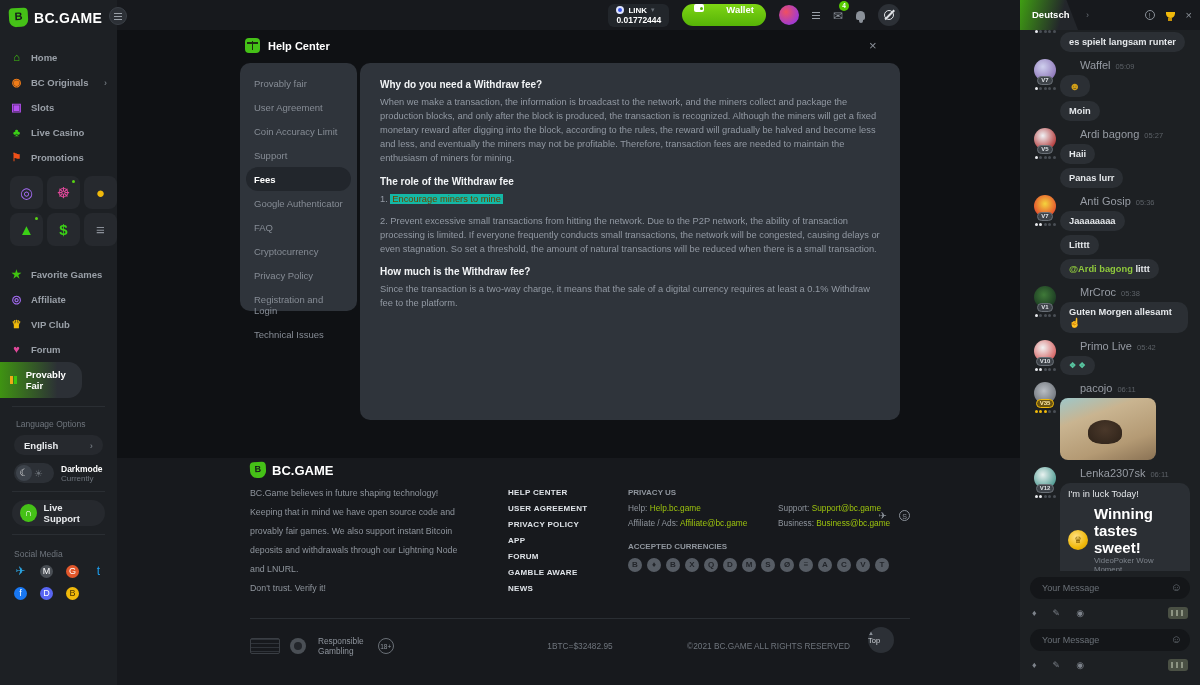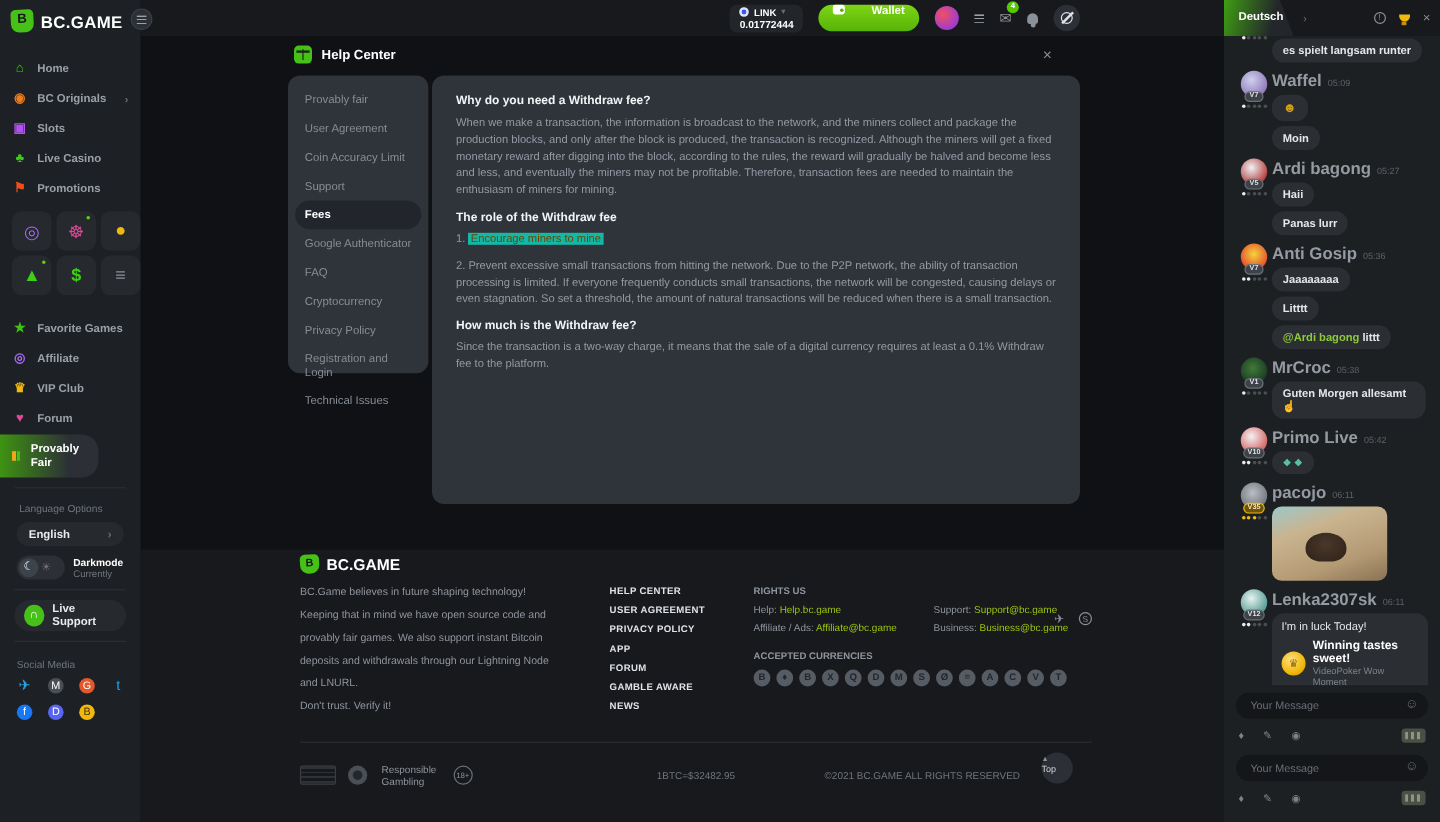--- a/index.html
+++ b/index.html
@@ -138,34 +138,34 @@
   .av5{background:radial-gradient(circle at 40% 35%,#f2f2f2,#c33); } 
   .av6{background:radial-gradient(circle at 45% 40%,#b9bec4,#5a5f66);} 
   .av7{background:radial-gradient(circle at 40% 35%,#e8f2f0,#1e7e74);}
   .vb { margin-top:-5px; background:#3d4248; border:1px solid #6a7077; color:#dfe2e6; font-size:6px; font-weight:bold; border-radius:5px; padding:0 3px; line-height:7px; z-index:1; }
   .vb.gold { background:#6b5410; border-color:#f0b90b; color:#ffe9a8; }
   .stars { display:flex; gap:1.5px; margin-top:2px; }
   .st { width:3px; height:3px; border-radius:50%; background:#4a4f55; }
   .st.on { background:#e8eaed; } .st.gold { background:#f0b90b; }
   .m-body { flex:1; min-width:0; }
   .m-head { display:flex; align-items:baseline; gap:5px; }
-  .m-user { color:#969ba3; font-size:14px; font-weight:bold; }
+  .m-user { color:#969ba3; font-size:11px; font-weight:normal;margin-left:20px; }
   .m-time { color:#5c6167; font-size:7.5px; }
   .bub { display:inline-block; background:#2b2f34; border-radius:10px; padding:5px 9px; color:#e4e7ea; font-size:9.3px; margin-top:4px; max-width:128px;font-weight:bold; }
   .bub .mention { color:#8fc93c; }
   .bub.emoji { color:#d4a017; font-size:11px; }
   .bub.small { color:#58c5a0; font-size:8px; }
   .img-bub { margin-top:4px; width:96px; height:62px; border-radius:8px; background:linear-gradient(160deg,#9ec7c9 0%,#c9b490 30%,#b49a74 70%,#8a7254 100%); position:relative; overflow:hidden; }
   .img-bub::after{ content:""; position:absolute; left:28px; top:22px; width:34px; height:24px; background:radial-gradient(ellipse at 50% 40%,#4a382a,#2c2118); border-radius:50% 50% 40% 40%; }
   .win-wrap { background:#2b2f34; border-radius:10px; padding:6px 8px; margin-top:4px; width:130px; }
   .win-intro { color:#e4e7ea; font-size:9.3px; margin-bottom:6px; }
   .win-card-head { display:flex; gap:6px; align-items:center; }
   .coin-big { width:20px; height:20px; border-radius:50%; background:radial-gradient(circle at 40% 35%,#ffe084,#f0b90b 60%,#c79207); flex:none; position:relative; }
   .coin-big::after{ content:"♛"; position:absolute; inset:0; text-align:center; line-height:20px; font-size:9px; color:#8a6505; }
-  .win-title { color:#fff; font-size:10px; font-weight:bold; }
+  .win-title { color:#fff; font-size:15px; font-weight:bold; }
   .win-sub { color:#7d838b; font-size:7.8px; }
   .betid-row { margin-top:6px; background:#23262b; border-radius:8px; display:flex; align-items:center; gap:4px; padding:4px 6px; cursor:pointer; }
   .betid-ic { color:#7d838b; font-size:8px; }
   .betid-txt { color:#c6cad0; font-size:7.6px; flex:1; white-space:nowrap; overflow:hidden; }
   .betid-chev { color:#7d838b; font-size:8px; }
   .pp-labels { display:flex; margin-top:6px; }
   .pp-label { color:#7d838b; font-size:7.6px; width:56px; display:flex; align-items:center; gap:3px; }
   .coin-sm { width:7px; height:7px; border-radius:50%; background:#f0b90b; display:inline-block; }
   .pp-boxes { display:flex; gap:4px; margin-top:3px; }
   .pp-box { background:#23262b; border-radius:6px; height:26px; flex:1; display:flex; align-items:center; justify-content:center; }
@@ -365,21 +365,21 @@
         <div class="f-links">
           <div>HELP CENTER</div>
           <div>USER AGREEMENT</div>
           <div>PRIVACY POLICY</div>
           <div>APP</div>
           <div>FORUM</div>
           <div>GAMBLE AWARE</div>
           <div>NEWS</div>
         </div>
         <div class="f-contact" style="position:relative">
-          <div class="fc-title">RIGHTS US</div>
+          <div class="fc-title">PRIVACY US</div>
           <div class="fc-grid">
             <div class="fc-item"><span>Help:</span> <a>Help.bc.game</a></div>
             <div class="fc-item"><span>Support:</span> <a>Support@bc.game</a></div>
             <div class="fc-item"><span>Affiliate / Ads:</span> <a>Affiliate@bc.game</a></div>
             <div class="fc-item"><span>Business:</span> <a>Business@bc.game</a></div>
           </div>
           <div class="fc-icons">
             <span>✈</span>
             <span style="border:1px solid #8b9199;border-radius:50%;width:11px;height:11px;font-size:7px;text-align:center;line-height:11px;">S</span>
           </div>

